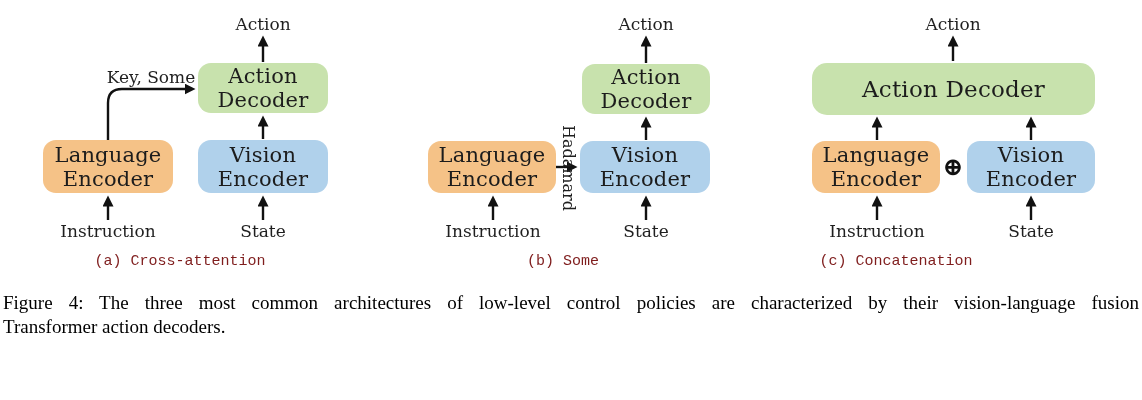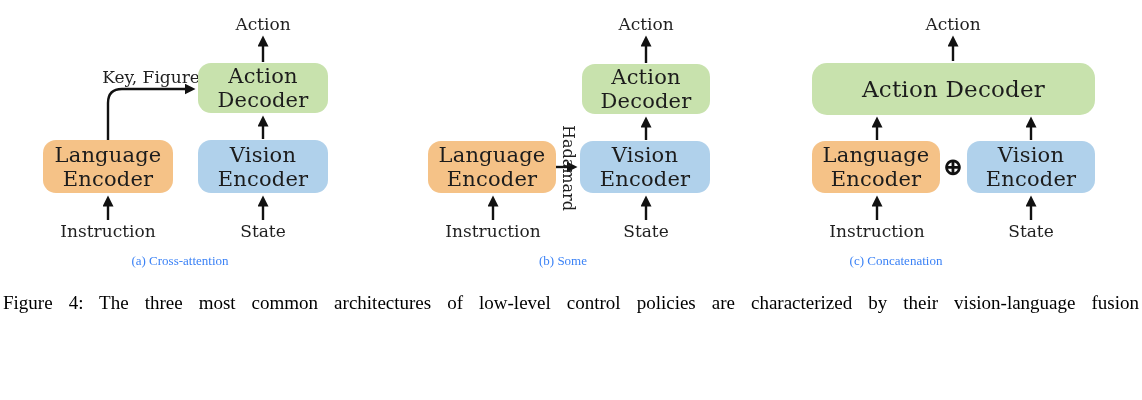--- a/index.html
+++ b/index.html
@@ -21,21 +21,21 @@
   .lbl.rot {
     transform:translate(-50%,-50%) rotate(90deg);
     font-size:16px;
   }
   .oplus {
     position:absolute; transform:translate(-50%,-50%);
     font-size:25px; color:#111; font-weight:bold;
   }
   .pcap {
     position:absolute; transform:translateX(-50%); white-space:nowrap;
-    font-family:Liberation Serif, serif; font-size:13px; color:#3b82f6;
+    font-family:Liberation Mono, monospace; font-size:15px; color:#7f1d1d;
   }
   .caption {
     position:absolute; left:3px; top:291px; width:1136px;
     font-family:Liberation Serif, serif; font-size:19px; line-height:24px;
     color:#000;
   }
   .caption .just { text-align:justify; text-align-last:justify; }
 </style>
 </head>
 <body>
@@ -65,21 +65,21 @@
       <path d="M953,61 L953,45" marker-end="url(#ah)"></path>
       <path d="M877,140 L877,126" marker-end="url(#ah)"></path>
       <path d="M1031,140 L1031,126" marker-end="url(#ah)"></path>
       <path d="M877,220 L877,205" marker-end="url(#ah)"></path>
       <path d="M1031,220 L1031,205" marker-end="url(#ah)"></path>
     </g>
   </svg>
 
   <div>
     <div class="lbl" style="left:263px; top:14px;">Action</div>
-    <div class="lbl" style="left:151px; top:67px;">Key, Figure</div>
+    <div class="lbl" style="left:151px; top:67px;">Key, Some</div>
     <div class="box" style="left: 198px; top: 63px; width: 130px; height: 50px; background-color: rgb(200, 226, 173);">Action
 Decoder</div>
     <div class="box" style="left: 43px; top: 140px; width: 130px; height: 53px; background-color: rgb(245, 194, 135);">Language
 Encoder</div>
     <div class="box" style="left: 198px; top: 140px; width: 130px; height: 53px; background-color: rgb(176, 209, 235);">Vision
 Encoder</div>
     <div class="lbl" style="left:108px; top:221px;">Instruction</div>
     <div class="lbl" style="left:263px; top:221px;">State</div>
     <div class="pcap" style="left:180px; top:253px;">(a) Cross-attention</div>
   </div>
@@ -106,15 +106,16 @@
     <div class="oplus" style="left:953px; top:166px;">⊕</div>
     <div class="box" style="left: 967px; top: 141px; width: 128px; height: 52px; background-color: rgb(176, 209, 235);">Vision
 Encoder</div>
     <div class="lbl" style="left:877px; top:221px;">Instruction</div>
     <div class="lbl" style="left:1031px; top:221px;">State</div>
     <div class="pcap" style="left:896px; top:253px;">(c) Concatenation</div>
   </div>
 
   <div class="caption">
     <div class="just">Figure 4: The three most common architectures of low-level control policies are characterized by their vision-language fusion</div>
+    <div>Transformer action decoders.</div>
   </div>
 
 </div>
 
 </body></html>

